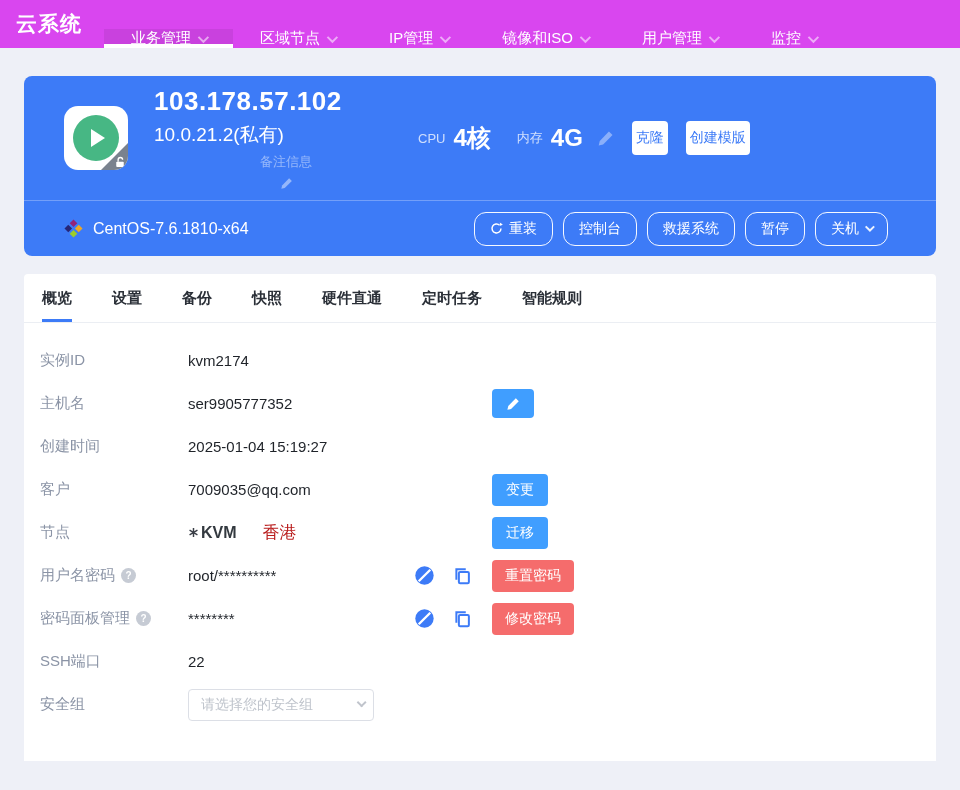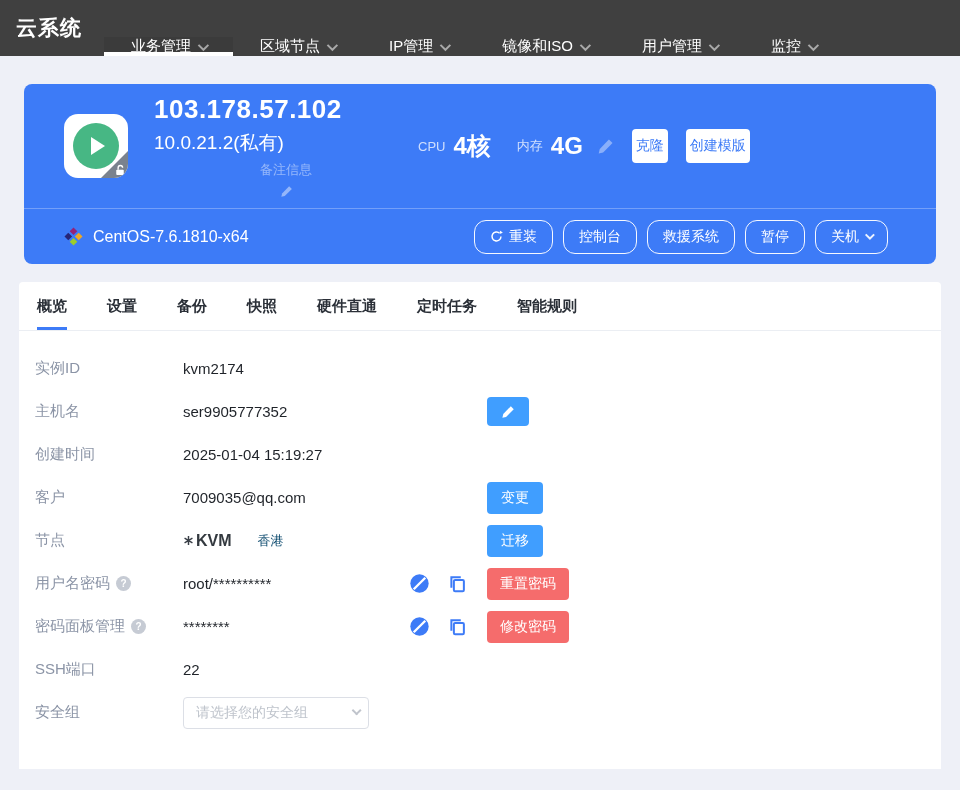--- a/index.html
+++ b/index.html
@@ -6,21 +6,21 @@
   html,body { width:960px; height:790px; }
   body {
     font-family:"Liberation Sans","DejaVu Sans",sans-serif;
     background:#eef0f7;
     color:#1f2329;
     overflow:hidden;
   }
 
   
   .topnav {
-    height:56px; background:#404040;
+    height:48px; background:#d946ef;
     display:flex; align-items:stretch;
   }
   .logo {
     color:#fff; font-size:21px; font-weight:bold;
     display:flex; align-items:center; padding:0 22px 0 16px;
     letter-spacing:1px;
   }
   .nav-items { display:flex; align-items:flex-end; }
   .nav-item {
     position:relative; display:flex; align-items:center; gap:7px;
@@ -93,21 +93,21 @@
   .ghost-group { margin-left:auto; display:flex; gap:10px; }
   .ghost-btn {
     background:transparent; border:1px solid rgba(255,255,255,0.95); color:#fff;
     border-radius:12px; font-size:14px; padding:7px 15px; cursor:pointer;
     display:flex; align-items:center; gap:6px; font-family:inherit;
   }
   .ghost-btn .chev { border-color:rgba(255,255,255,0.9); width:7px; height:7px; }
 
   
   .panel {
-    margin:18px 19px 0; background:#fff; border-radius:4px 4px 0 0;
+    margin:18px 24px 0; background:#fff; border-radius:4px 4px 0 0;
     min-height:487px; padding-bottom:26px;
   }
   .tabs {
     display:flex; gap:40px; padding:0 0 0 18px; height:49px;
     border-bottom:1px solid #ebeef3; align-items:center;
   }
   .tab {
     position:relative; font-size:15px; font-weight:bold; color:#2b3038;
     height:100%; display:flex; align-items:center; cursor:pointer;
   }
@@ -141,21 +141,21 @@
   }
   .danger-btn {
     left:468px; background:#f56c6c; color:#fff; border:none; border-radius:4px;
     font-size:14px; padding:7px 13px; cursor:pointer; font-family:inherit;
   }
   .icon-btn { background:none; border:none; cursor:pointer; display:flex; padding:0; }
   .eye-pos { left:390px; }
   .copy-pos { left:428px; }
 
   .node-brand { display:flex; align-items:center; gap:2px; font-weight:bold; color:#33393f; font-size:16px; }
-  .node-link { color:#0c4a6e; font-size:13px; margin-left:26px; cursor:pointer; }
+  .node-link { color:#b91c1c; font-size:17px; margin-left:26px; cursor:pointer; }
 
   .sec-select {
     width:186px; height:32px; border:1px solid #dcdfe6; border-radius:4px;
     display:flex; align-items:center; padding:0 10px 0 12px; cursor:pointer;
     background:#fff;
   }
   .sec-select .ph { color:#bfc4cc; font-size:14px; flex:1; }
   .sec-select .chev { border-color:#c0c4cc; width:7px; height:7px; transform:rotate(45deg) translateY(-3px); }
 </style>
 </head>

